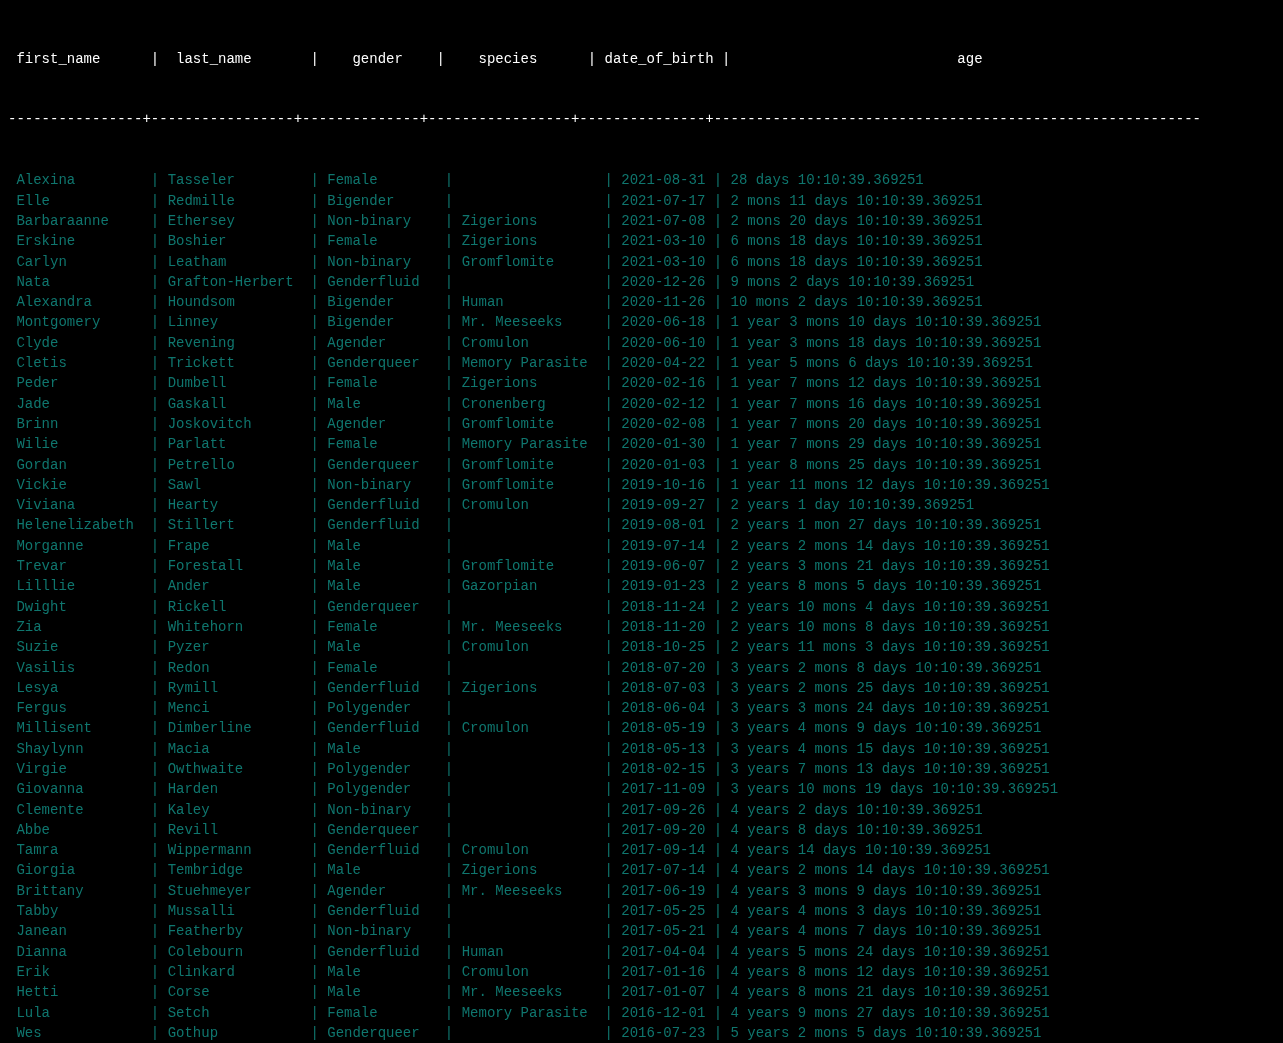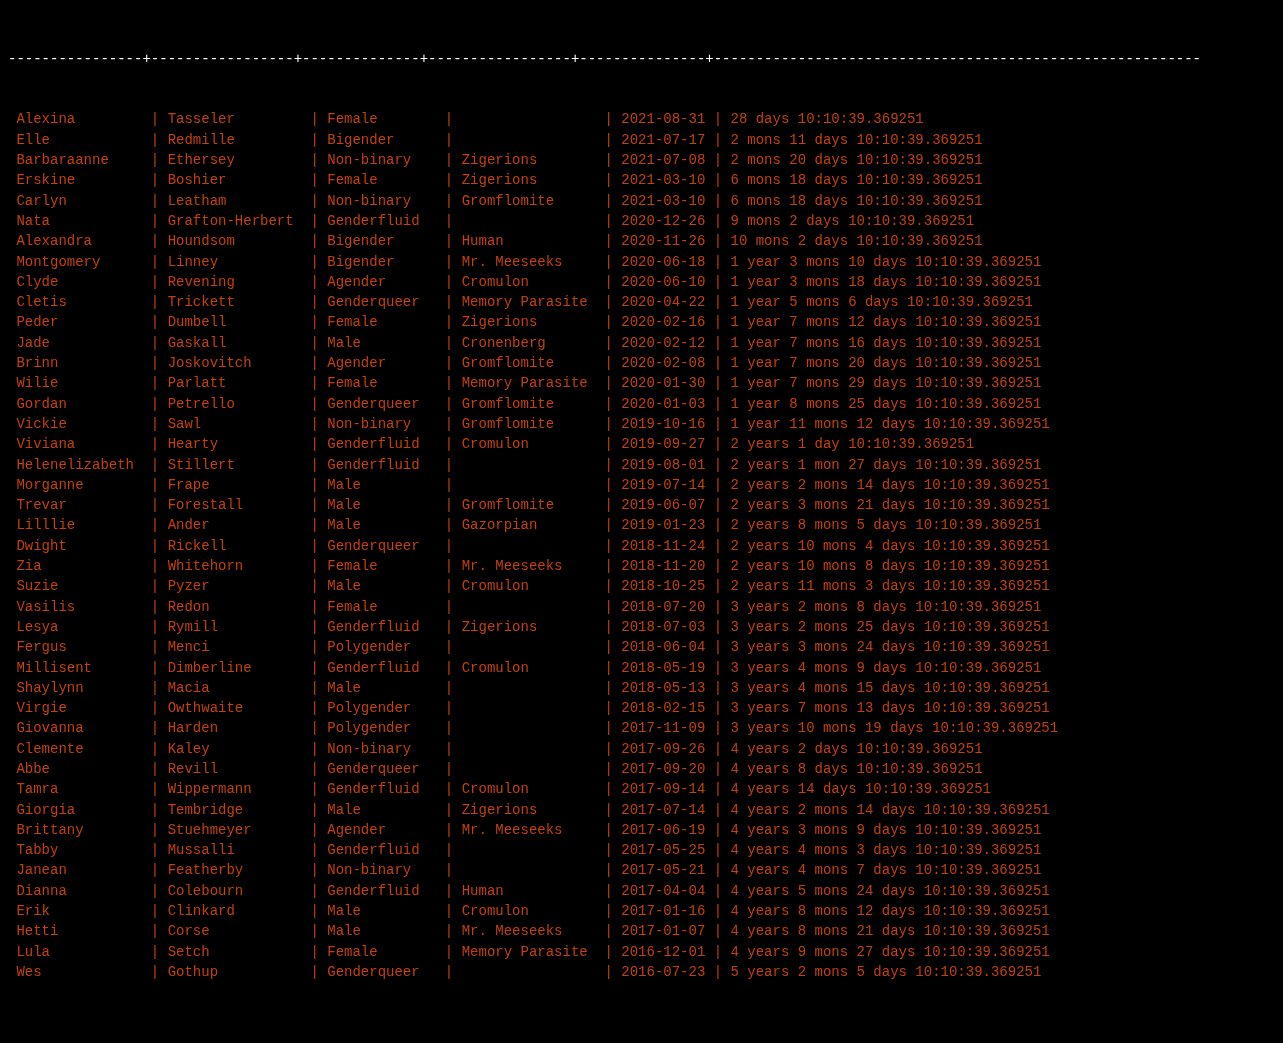--- a/index.html
+++ b/index.html
@@ -22,23 +22,24 @@
       width: 100%;
       white-space: pre;
     }
     .header-row {
       color: #ffffff;
     }
     .separator-row {
       color: #ffffff;
     }
     .data-row {
-      color: #c2410c;
+      color: #0f766e;
     }
   </style>
 </head>
 <body>
 
 <div class="terminal-table">
+  <div class="header-row"> first_name      |  last_name       |    gender    |    species      | date_of_birth |                           age                            </div>
   <div class="separator-row">----------------+-----------------+--------------+-----------------+---------------+----------------------------------------------------------</div>
   <div id="data-rows"><div class="data-row"> Alexina         | Tasseler         | Female        |                  | 2021-08-31 | 28 days 10:10:39.369251</div><div class="data-row"> Elle            | Redmille         | Bigender      |                  | 2021-07-17 | 2 mons 11 days 10:10:39.369251</div><div class="data-row"> Barbaraanne     | Ethersey         | Non-binary    | Zigerions        | 2021-07-08 | 2 mons 20 days 10:10:39.369251</div><div class="data-row"> Erskine         | Boshier          | Female        | Zigerions        | 2021-03-10 | 6 mons 18 days 10:10:39.369251</div><div class="data-row"> Carlyn          | Leatham          | Non-binary    | Gromflomite      | 2021-03-10 | 6 mons 18 days 10:10:39.369251</div><div class="data-row"> Nata            | Grafton-Herbert  | Genderfluid   |                  | 2020-12-26 | 9 mons 2 days 10:10:39.369251</div><div class="data-row"> Alexandra       | Houndsom         | Bigender      | Human            | 2020-11-26 | 10 mons 2 days 10:10:39.369251</div><div class="data-row"> Montgomery      | Linney           | Bigender      | Mr. Meeseeks     | 2020-06-18 | 1 year 3 mons 10 days 10:10:39.369251</div><div class="data-row"> Clyde           | Revening         | Agender       | Cromulon         | 2020-06-10 | 1 year 3 mons 18 days 10:10:39.369251</div><div class="data-row"> Cletis          | Trickett         | Genderqueer   | Memory Parasite  | 2020-04-22 | 1 year 5 mons 6 days 10:10:39.369251</div><div class="data-row"> Peder           | Dumbell          | Female        | Zigerions        | 2020-02-16 | 1 year 7 mons 12 days 10:10:39.369251</div><div class="data-row"> Jade            | Gaskall          | Male          | Cronenberg       | 2020-02-12 | 1 year 7 mons 16 days 10:10:39.369251</div><div class="data-row"> Brinn           | Joskovitch       | Agender       | Gromflomite      | 2020-02-08 | 1 year 7 mons 20 days 10:10:39.369251</div><div class="data-row"> Wilie           | Parlatt          | Female        | Memory Parasite  | 2020-01-30 | 1 year 7 mons 29 days 10:10:39.369251</div><div class="data-row"> Gordan          | Petrello         | Genderqueer   | Gromflomite      | 2020-01-03 | 1 year 8 mons 25 days 10:10:39.369251</div><div class="data-row"> Vickie          | Sawl             | Non-binary    | Gromflomite      | 2019-10-16 | 1 year 11 mons 12 days 10:10:39.369251</div><div class="data-row"> Viviana         | Hearty           | Genderfluid   | Cromulon         | 2019-09-27 | 2 years 1 day 10:10:39.369251</div><div class="data-row"> Helenelizabeth  | Stillert         | Genderfluid   |                  | 2019-08-01 | 2 years 1 mon 27 days 10:10:39.369251</div><div class="data-row"> Morganne        | Frape            | Male          |                  | 2019-07-14 | 2 years 2 mons 14 days 10:10:39.369251</div><div class="data-row"> Trevar          | Forestall        | Male          | Gromflomite      | 2019-06-07 | 2 years 3 mons 21 days 10:10:39.369251</div><div class="data-row"> Lilllie         | Ander            | Male          | Gazorpian        | 2019-01-23 | 2 years 8 mons 5 days 10:10:39.369251</div><div class="data-row"> Dwight          | Rickell          | Genderqueer   |                  | 2018-11-24 | 2 years 10 mons 4 days 10:10:39.369251</div><div class="data-row"> Zia             | Whitehorn        | Female        | Mr. Meeseeks     | 2018-11-20 | 2 years 10 mons 8 days 10:10:39.369251</div><div class="data-row"> Suzie           | Pyzer            | Male          | Cromulon         | 2018-10-25 | 2 years 11 mons 3 days 10:10:39.369251</div><div class="data-row"> Vasilis         | Redon            | Female        |                  | 2018-07-20 | 3 years 2 mons 8 days 10:10:39.369251</div><div class="data-row"> Lesya           | Rymill           | Genderfluid   | Zigerions        | 2018-07-03 | 3 years 2 mons 25 days 10:10:39.369251</div><div class="data-row"> Fergus          | Menci            | Polygender    |                  | 2018-06-04 | 3 years 3 mons 24 days 10:10:39.369251</div><div class="data-row"> Millisent       | Dimberline       | Genderfluid   | Cromulon         | 2018-05-19 | 3 years 4 mons 9 days 10:10:39.369251</div><div class="data-row"> Shaylynn        | Macia            | Male          |                  | 2018-05-13 | 3 years 4 mons 15 days 10:10:39.369251</div><div class="data-row"> Virgie          | Owthwaite        | Polygender    |                  | 2018-02-15 | 3 years 7 mons 13 days 10:10:39.369251</div><div class="data-row"> Giovanna        | Harden           | Polygender    |                  | 2017-11-09 | 3 years 10 mons 19 days 10:10:39.369251</div><div class="data-row"> Clemente        | Kaley            | Non-binary    |                  | 2017-09-26 | 4 years 2 days 10:10:39.369251</div><div class="data-row"> Abbe            | Revill           | Genderqueer   |                  | 2017-09-20 | 4 years 8 days 10:10:39.369251</div><div class="data-row"> Tamra           | Wippermann       | Genderfluid   | Cromulon         | 2017-09-14 | 4 years 14 days 10:10:39.369251</div><div class="data-row"> Giorgia         | Tembridge        | Male          | Zigerions        | 2017-07-14 | 4 years 2 mons 14 days 10:10:39.369251</div><div class="data-row"> Brittany        | Stuehmeyer       | Agender       | Mr. Meeseeks     | 2017-06-19 | 4 years 3 mons 9 days 10:10:39.369251</div><div class="data-row"> Tabby           | Mussalli         | Genderfluid   |                  | 2017-05-25 | 4 years 4 mons 3 days 10:10:39.369251</div><div class="data-row"> Janean          | Featherby        | Non-binary    |                  | 2017-05-21 | 4 years 4 mons 7 days 10:10:39.369251</div><div class="data-row"> Dianna          | Colebourn        | Genderfluid   | Human            | 2017-04-04 | 4 years 5 mons 24 days 10:10:39.369251</div><div class="data-row"> Erik            | Clinkard         | Male          | Cromulon         | 2017-01-16 | 4 years 8 mons 12 days 10:10:39.369251</div><div class="data-row"> Hetti           | Corse            | Male          | Mr. Meeseeks     | 2017-01-07 | 4 years 8 mons 21 days 10:10:39.369251</div><div class="data-row"> Lula            | Setch            | Female        | Memory Parasite  | 2016-12-01 | 4 years 9 mons 27 days 10:10:39.369251</div><div class="data-row"> Wes             | Gothup           | Genderqueer   |                  | 2016-07-23 | 5 years 2 mons 5 days 10:10:39.369251</div></div>
   
 </div>
 
 </body></html>

